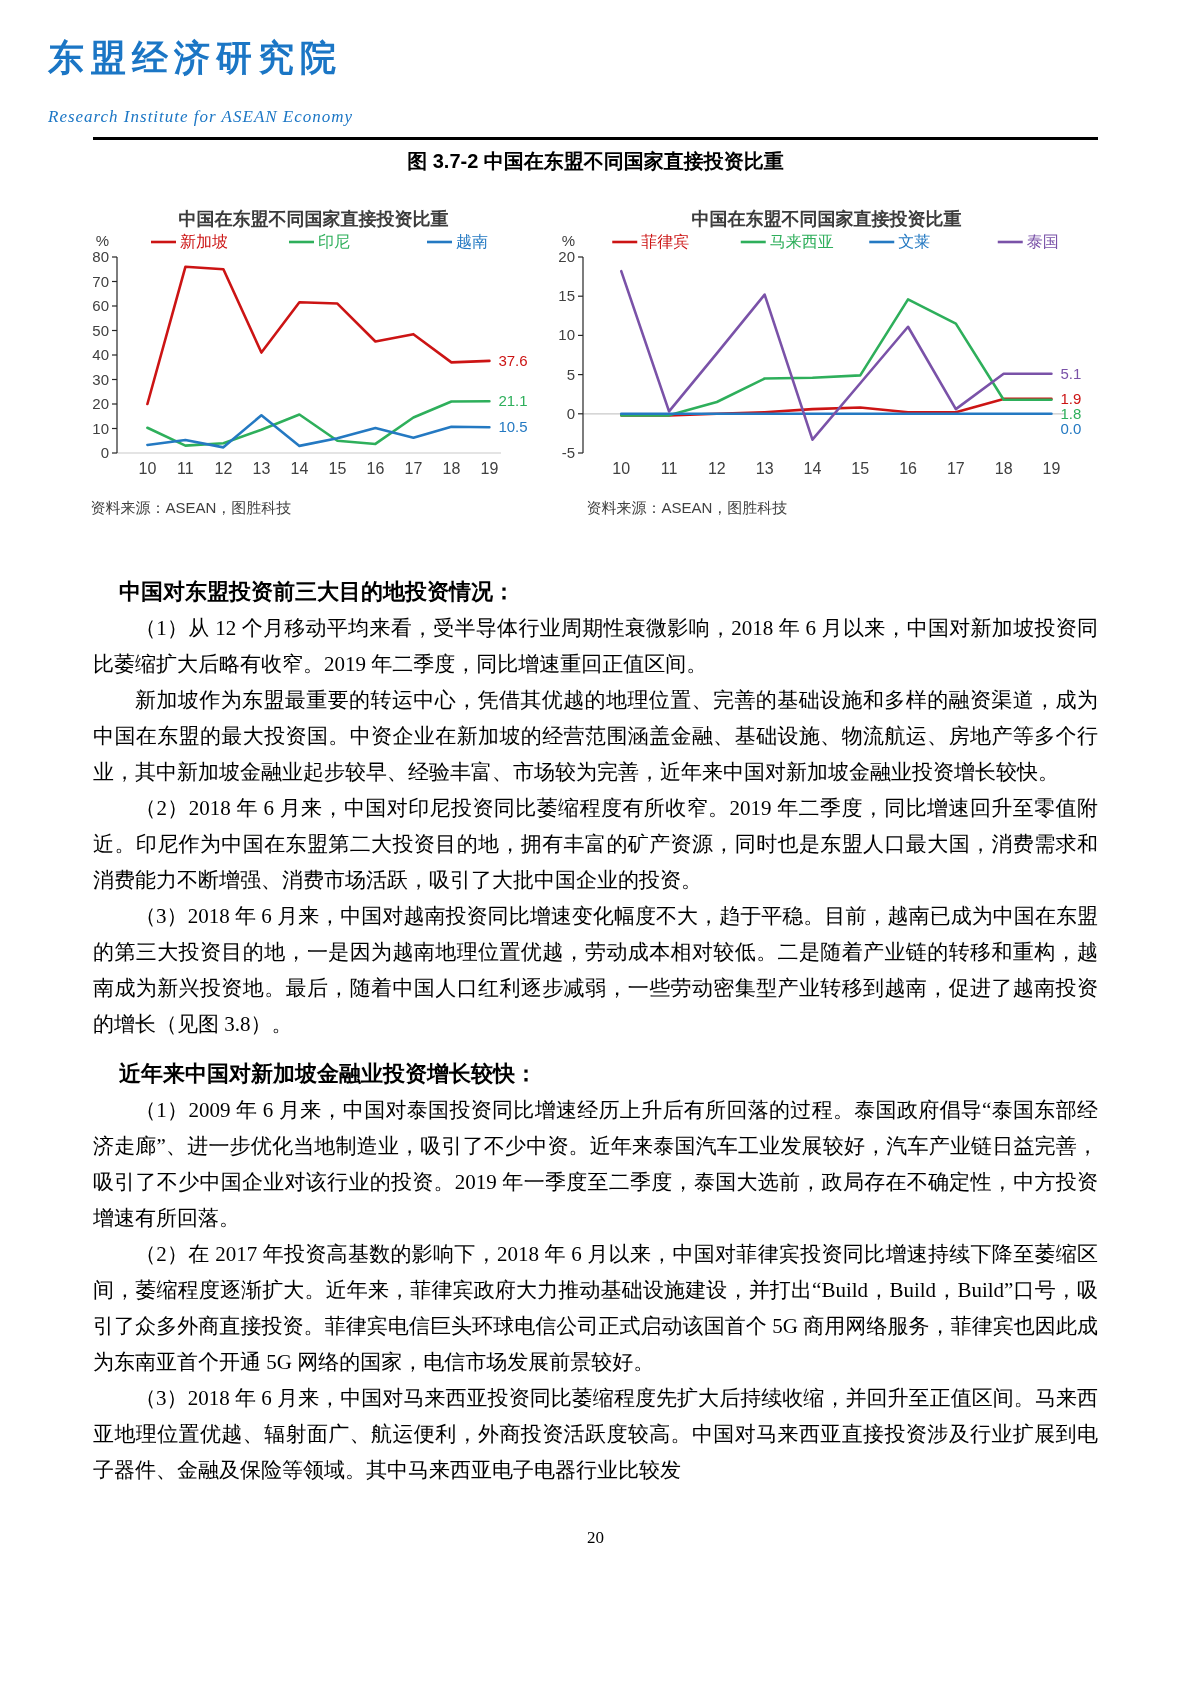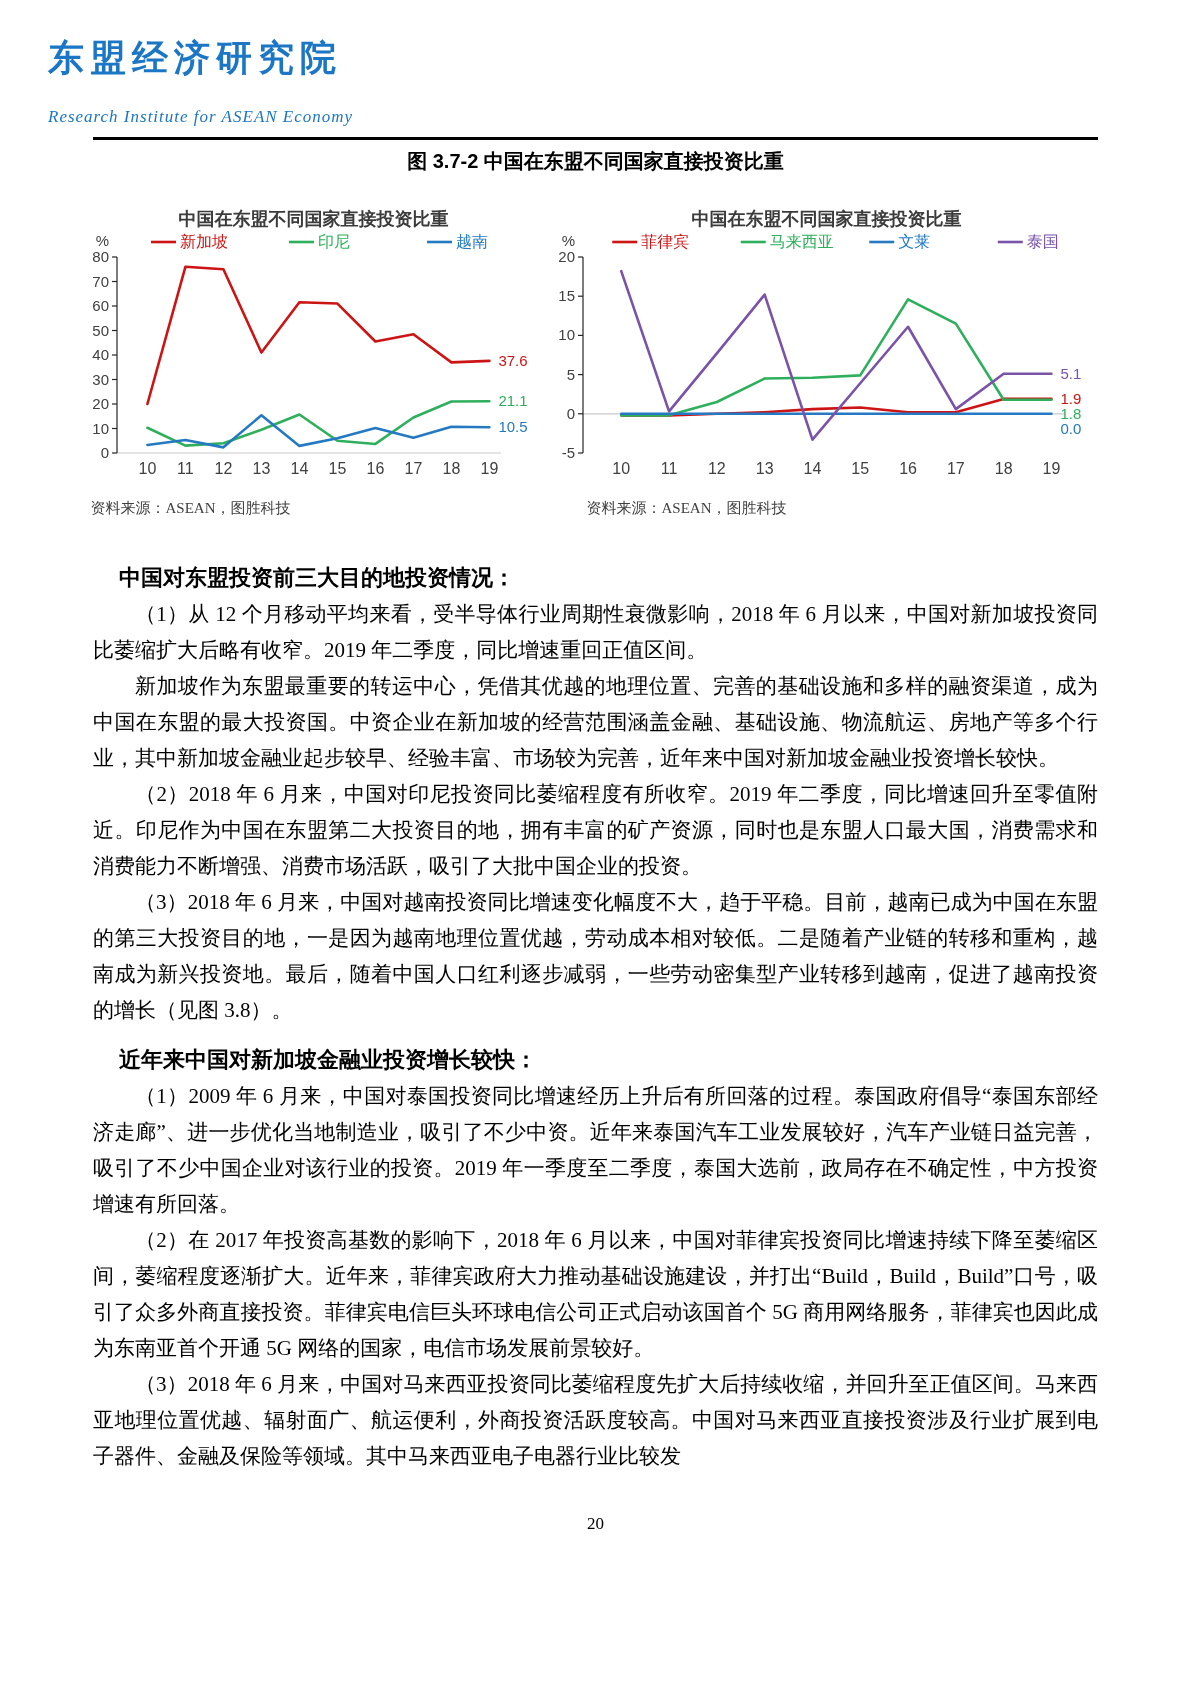--- a/index.html
+++ b/index.html
@@ -25,27 +25,27 @@
   }
   .figure-row { display:flex; gap:6px; margin:32px 86px 0 88px;justify-content:center; }
   .chart-left  { width:454px; }
   .chart-right { width:560px; }
   .chart-title {
     font-family:"Liberation Sans","DejaVu Sans",sans-serif;
     font-weight:bold; font-size:18px; color:#3b3b3b; text-align:center; height:24px;
   }
   svg text { font-family:"Liberation Sans","DejaVu Sans",sans-serif; }
   .chart-source {
-    font-family:Liberation Serif, serif;
+    font-family:Liberation Sans, sans-serif;
     font-size:15px; color:#3f3f3f; margin-top:2px;
   }
   .chart-left  .chart-source { padding-left:4px; }
   .chart-right .chart-source { padding-left:40px; }
   main {
-    margin:42px 93px 0 93px; font-size:21px; line-height:36px;
+    margin:56px 93px 0 93px; font-size:21px; line-height:36px;
     text-align:justify;
   }
   main h3 {
     font-family:"Liberation Sans","DejaVu Sans",sans-serif;
     font-size:22px; font-weight:bold; margin:0; text-indent:26px; line-height:36px;
   }
   main h3.second { margin-top:14px; }
   main p { margin:0; text-indent:2em; }
   footer { margin-top:40px; text-align:center; font-size:17px; }
 </style>

